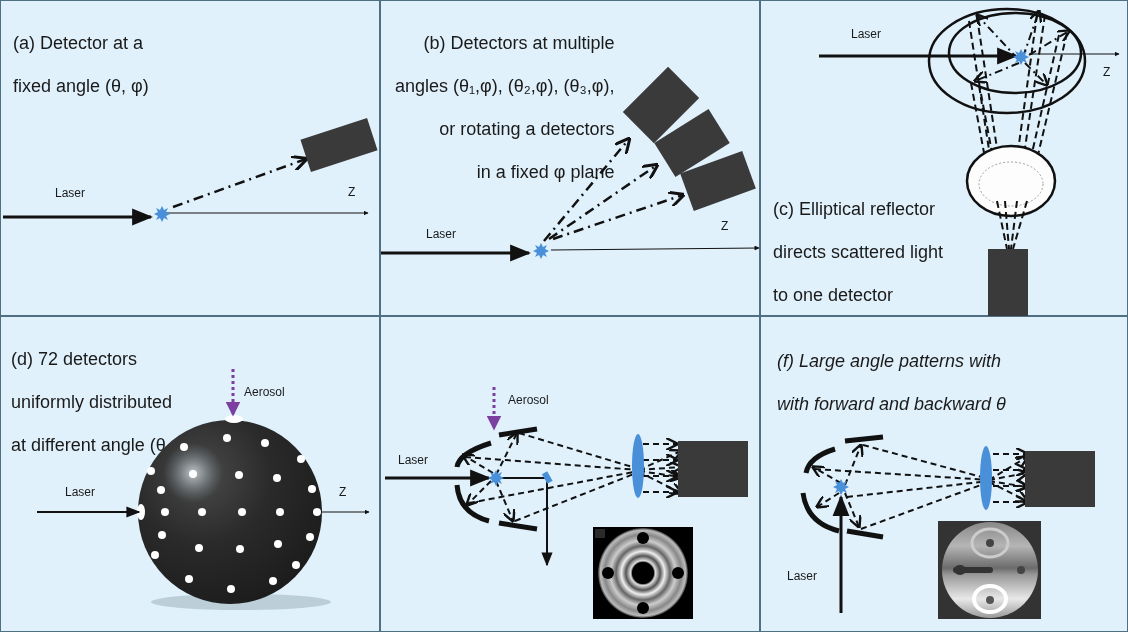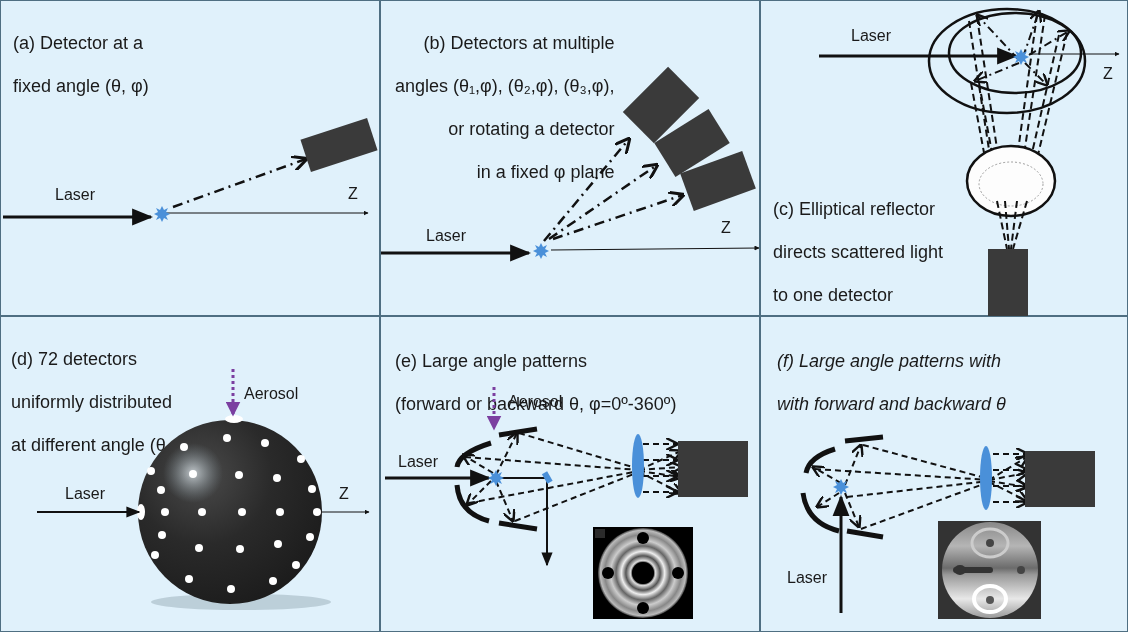--- a/index.html
+++ b/index.html
@@ -1,19 +1,19 @@
 <!DOCTYPE html>
 <html><head>
 <meta charset="utf-8">
 <style>
   html, body { margin: 0; padding: 0; background: #dff0fa; }
   body { width: 1128px; height: 632px; overflow: hidden; position: relative; font-family: "Liberation Sans", "DejaVu Sans", sans-serif; }
   .panel { position: absolute; background: #e0f1fb; border: 1.5px solid #4f6f82; box-sizing: border-box; }
   .caption { position: absolute; font-size: 18px; line-height: 21.5px; color: #1a1a1a; white-space: pre-line; }
-  .label { position: absolute; font-size: 16px; color: #1a1a1a; }
+  .label { position: absolute; font-size: 12px; color: #1a1a1a; }
   svg { position: absolute; left: 0; top: 0; overflow: visible; }
 </style>
 </head>
 <body>
 
 <div class="panel" style="left:0;top:0;width:380px;height:316px;">
   <div class="caption" style="left:12px;top:10px;">
     <div>(a) Detector at a</div>
     <div>fixed angle (θ, φ)</div>
   </div>
@@ -68,21 +68,21 @@
     <line x1="172" y1="206" x2="305" y2="158" stroke="#111" stroke-width="2.5" stroke-dasharray="10,5,2,5" marker-end="url(#ahOpen)"></line>
     <rect x="-35" y="-17" width="70" height="34" fill="#3a3a3a" transform="translate(338,144) rotate(-18)"></rect>
     <polygon points="161,205 163,209 167,207 165,211 169,213 165,215 167,219 163,217 161,221 159,217 155,219 157,215 153,213 157,211 155,207 159,209" fill="#4a90d9"></polygon>
   </svg>
 </div>
 
 <div class="panel" style="left:380px;top:0;width:380px;height:316px;text-align:right;">
   <div class="caption" style="left:14px;top:10px;">
     <div>(b) Detectors at multiple</div>
     <div>angles (θ₁,φ), (θ₂,φ), (θ₃,φ),</div>
-    <div>or rotating a detector</div>
+    <div>or rotating a detectors</div>
     <div>in a fixed φ plane</div>
   </div>
   <div class="label" style="left:45px;top:226px;">Laser</div>
   <div class="label" style="left:340px;top:218px;">Z</div>
   <svg width="380" height="316">
     <line x1="0" y1="252" x2="148" y2="252" stroke="#111" stroke-width="3" marker-end="url(#ahs)"></line>
     <line x1="170" y1="249" x2="378" y2="247" stroke="#111" stroke-width="1" marker-end="url(#ah)"></line>
     <line x1="163" y1="240" x2="248" y2="138" stroke="#111" stroke-width="2.5" stroke-dasharray="10,5,2,5" marker-end="url(#ahOpen)"></line>
     <line x1="168" y1="238" x2="276" y2="164" stroke="#111" stroke-width="2.5" stroke-dasharray="10,5,2,5" marker-end="url(#ahOpen)"></line>
     <line x1="172" y1="238" x2="302" y2="194" stroke="#111" stroke-width="2.5" stroke-dasharray="10,5,2,5" marker-end="url(#ahOpen)"></line>
@@ -178,24 +178,20 @@
       </g>
     <ellipse cx="233" cy="102" rx="9" ry="4" fill="#fff"></ellipse>
     <ellipse cx="140" cy="195" rx="4" ry="8" fill="#fff"></ellipse>
     <line x1="232" y1="52" x2="232" y2="98" stroke="#7b3fa0" stroke-width="3" stroke-dasharray="3,3" marker-end="url(#ahPurple)"></line>
     <line x1="36" y1="195" x2="138" y2="195" stroke="#111" stroke-width="2" marker-end="url(#ahs)"></line>
     <line x1="321" y1="195" x2="368" y2="195" stroke="#111" stroke-width="1" marker-end="url(#ah)"></line>
   </svg>
 </div>
 
 <div class="panel" style="left:380px;top:316px;width:380px;height:316px;">
-  <div class="caption" style="left:14px;top:12px;">
-    <div>(e) Large angle patterns</div>
-    <div>(forward or backward θ, φ=0º-360º)</div>
-  </div>
   <div class="label" style="left:127px;top:76px;">Aerosol</div>
   <div class="label" style="left:17px;top:136px;">Laser</div>
   <svg width="380" height="316">
     <path d="M 110 126 Q 78 136 76 150" fill="none" stroke="#111" stroke-width="5"></path>
     <path d="M 118 118 L 156 112" fill="none" stroke="#111" stroke-width="5"></path>
     <path d="M 76 168 Q 78 196 108 204" fill="none" stroke="#111" stroke-width="5"></path>
     <path d="M 118 206 L 156 212" fill="none" stroke="#111" stroke-width="5"></path>
     <line x1="113" y1="70" x2="113" y2="112" stroke="#7b3fa0" stroke-width="3" stroke-dasharray="3,3" marker-end="url(#ahPurple)"></line>
     <line x1="4" y1="161" x2="108" y2="161" stroke="#111" stroke-width="3" marker-end="url(#ahs)"></line>
     <line x1="118" y1="161" x2="165" y2="161" stroke="#111" stroke-width="2"></line>

